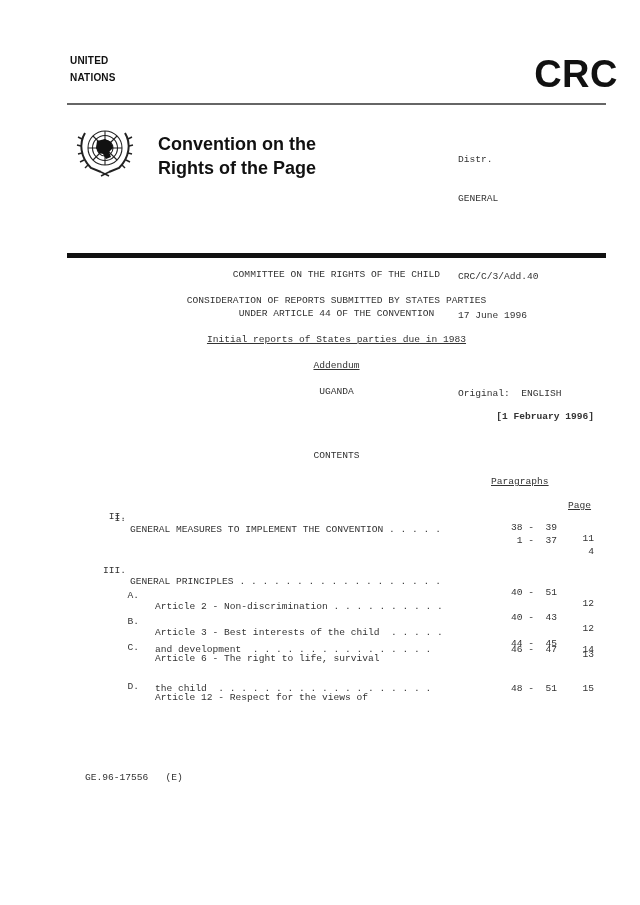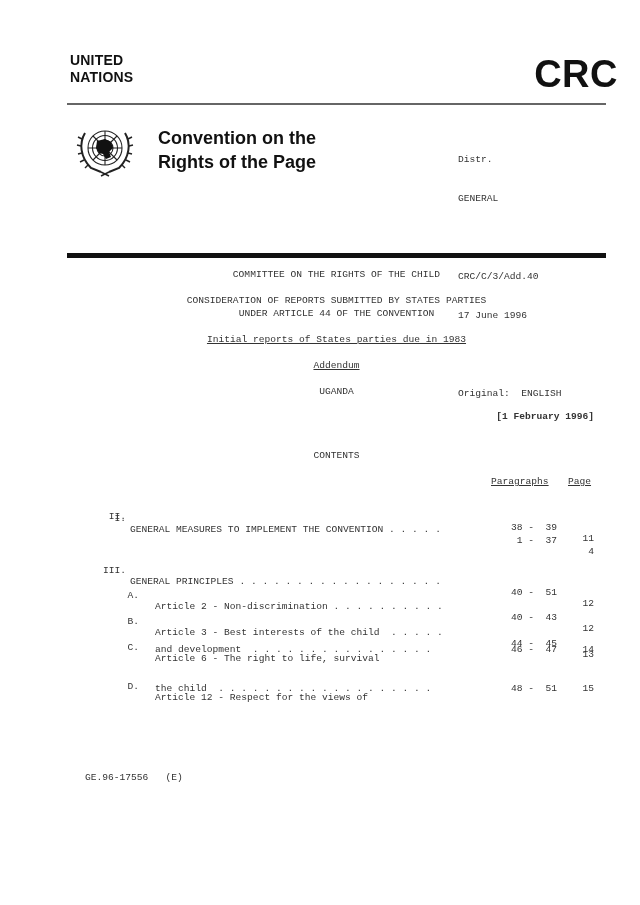--- a/index.html
+++ b/index.html
@@ -1,26 +1,26 @@
 <!DOCTYPE html>
 <html><head>
   <meta charset="utf-8">
   <style>
     html, body { margin: 0; padding: 0; background: #ffffff; }
     body { width: 640px; height: 905px; position: relative; overflow: hidden; color: #111; }
     .sans { font-family: "Liberation Sans", sans-serif; font-weight: bold; }
     .mono { font-family: "Liberation Mono", monospace; font-size: 9.6px; color: #333; white-space: pre; }
     .abs { position: absolute; }
 
-    .un-name { left: 70px; top: 52px; font-size: 14px; line-height: 17px; letter-spacing: 0.2px; }
+    .un-name { left: 70px; top: 52px; font-size: 10px; line-height: 17px; letter-spacing: 0.2px; }
     .crc { right: 22px; top: 52px; font-size: 38px; line-height: 44px; letter-spacing: 0.5px; }
     .rule-thin { left: 67px; width: 539px; top: 103px; height: 2px; background: #666; }
 
     .emblem { left: 75px; top: 121px; width: 60px; height: 58px; }
-    .conv-title { left: 158px; top: 126px; font-size: 18px; line-height: 24px; }
+    .conv-title { left: 158px; top: 132px; font-size: 18px; line-height: 24px; }
 
     .distr { left: 458px; top: 127px; line-height: 13px; }
 
     .rule-thick { left: 67px; width: 539px; top: 253px; height: 5px; background: #111; }
 
     .center { left: 67px; width: 539px; text-align: center; }
     .u { text-decoration: underline; }
 
     .right { right: 46px; font-weight: bold; }
 
@@ -93,21 +93,21 @@
 <div class="abs mono center" style="top:269px">COMMITTEE ON THE RIGHTS OF THE CHILD</div>
 <div class="abs mono center" style="top:295px">CONSIDERATION OF REPORTS SUBMITTED BY STATES PARTIES</div>
 <div class="abs mono center" style="top:308px">UNDER ARTICLE 44 OF THE CONVENTION</div>
 <div class="abs mono center" style="top:334px"><span class="u">Initial reports of States parties due in 1983</span></div>
 <div class="abs mono center" style="top:360px"><span class="u">Addendum</span></div>
 <div class="abs mono center" style="top:386px">UGANDA</div>
 <div class="abs mono right" style="top:411px">[1 February 1996]</div>
 <div class="abs mono center" style="top:450px">CONTENTS</div>
 
 <div class="abs mono u" style="left:491px; top:476px">Paragraphs</div>
-<div class="abs mono u" style="left:568px; top:476px">Page</div>
+<div class="abs mono u" style="left:568px; top:500px">Page</div>
 
 <div class="abs mono toc-row" style="top:502px">
   <span class="num" style="left:21px">I.</span>
   <span class="title" style="left:63px">GENERAL MEASURES TO IMPLEMENT THE CONVENTION . . . . .</span>
   <span class="para"><span>1</span> -  <span>37</span></span>
   <span class="page">4</span>
 </div>
 
 <div class="abs mono toc-row" style="top:500px">
   <span class="num" style="left:21px">II.</span>

